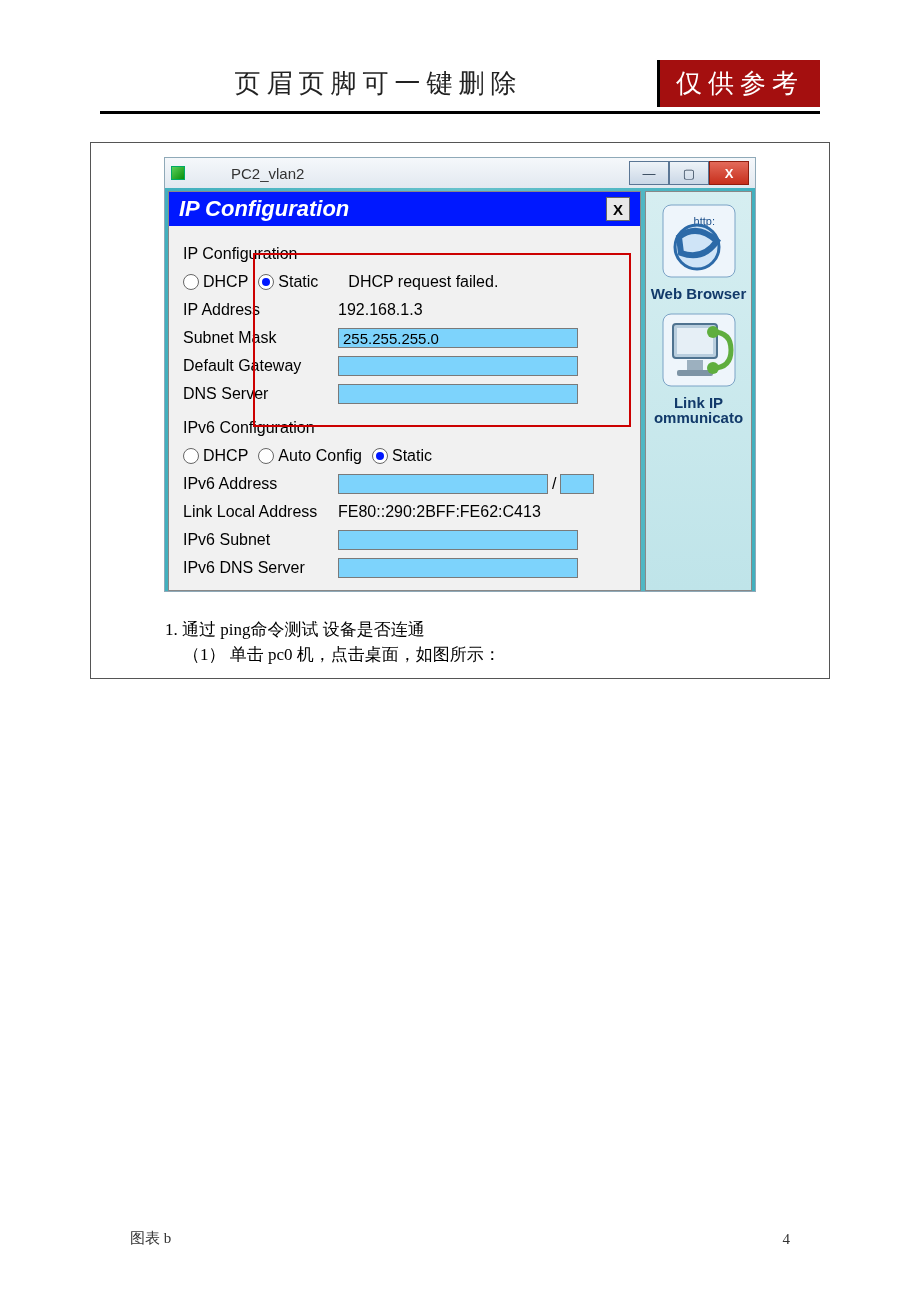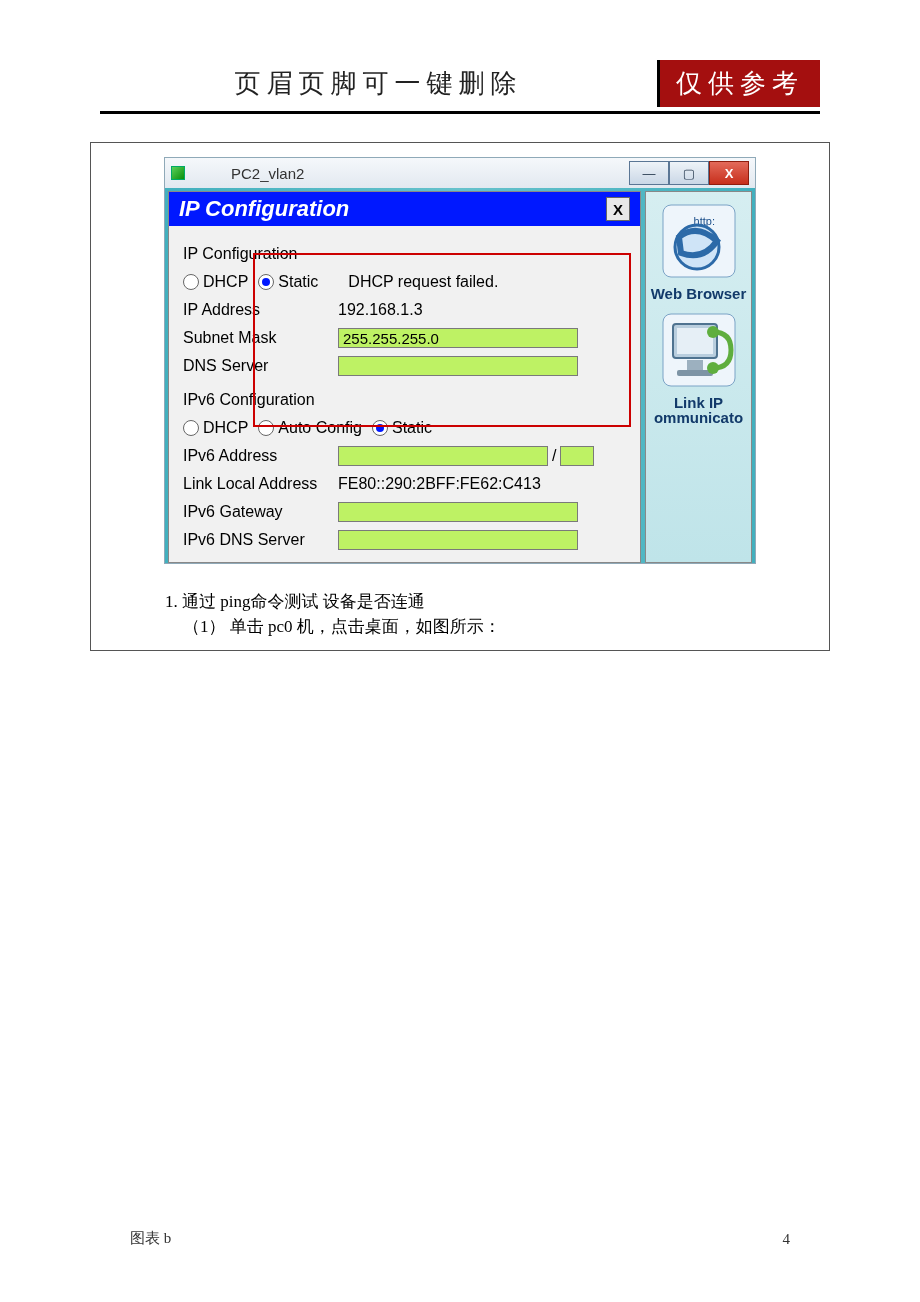--- a/index.html
+++ b/index.html
@@ -30,21 +30,21 @@
   .panel-title { background:#0018ff; color:#fff; font-family:Arial,sans-serif; font-weight:bold; font-style:italic; font-size:22px; padding:4px 10px; display:flex; align-items:center; }
   .panel-title .xbtn { margin-left:auto; width:22px; height:22px; background:#e8e8e8; border:1px solid #666; color:#000; font-weight:bold; font-style:normal; display:flex; align-items:center; justify-content:center; font-size:15px; }
 
   .cfg { padding:10px 14px 6px 14px; color:#000; font-size:16px; }
   .cfg .sect { margin-top:6px; }
   .cfg .row { display:flex; align-items:center; margin:4px 0; min-height:24px; }
   .cfg .lab { width:155px; }
   .cfg .radio { width:14px; height:14px; border:1px solid #666; border-radius:50%; margin-right:4px; display:inline-flex; align-items:center; justify-content:center; background:#fff; }
   .cfg .radio.sel::after { content:""; width:8px; height:8px; border-radius:50%; background:#0018ff; display:block; }
   .cfg .opt { display:inline-flex; align-items:center; margin-right:10px; }
-  .cfg input.tf { height:20px; border:1px solid #7a7a7a; background:#bef264; font-size:15px; padding:0 4px; box-sizing:border-box; }
+  .cfg input.tf { height:20px; border:1px solid #7a7a7a; background:#7dd3fc; font-size:15px; padding:0 4px; box-sizing:border-box; }
   .cfg .w240 { width:240px; }
   .cfg .w200 { width:210px; }
   .cfg .slash { margin:0 4px; }
   .cfg .w30  { width:34px; }
 
   
   .redbox { position:absolute; border:2px solid #c00; pointer-events:none; left:84px; top:61px; width:374px; height:170px; }
 
   
   .appsbar { width:105px; background:linear-gradient(#d6eef1,#bfe4e9); border:1px solid #888; margin-left:4px; display:flex; flex-direction:column; align-items:center; padding-top:6px; }
@@ -116,20 +116,24 @@
               </div>
               <div class="row">
                   <span class="lab">IP Address</span>
                   <span>192.168.1.3</span>
                 </div>
               <div class="row">
                   <span class="lab">Subnet Mask</span>
                   <input class="tf w240" value="255.255.255.0" style="">
                 </div>
               <div class="row">
+                  <span class="lab">Default Gateway</span>
+                  <input class="tf w240" value="" style="">
+                </div>
+              <div class="row">
                   <span class="lab">DNS Server</span>
                   <input class="tf w240" value="" style="">
                 </div>
             </div>
 
             <div class="sect" style="margin-top:10px;">
               <div class="row">
                   <span>IPv6 Configuration</span>
                 </div>
               <div class="row">
@@ -150,21 +154,21 @@
                 <span class="lab">IPv6 Address</span>
                 <input class="tf w200" value="" style="">
                 <span class="slash">/</span>
                 <input class="tf w30" value="" style="">
               </div>
               <div class="row">
                   <span class="lab">Link Local Address</span>
                   <span>FE80::290:2BFF:FE62:C413</span>
                 </div>
               <div class="row">
-                  <span class="lab">IPv6 Gateway</span>
+                  <span class="lab">IPv6 Subnet</span>
                   <input class="tf w240" value="" style="">
                 </div>
               <div class="row">
                   <span class="lab">IPv6 DNS Server</span>
                   <input class="tf w240" value="" style="">
                 </div>
             </div>
           </div>
 
           <div class="redbox"></div>

